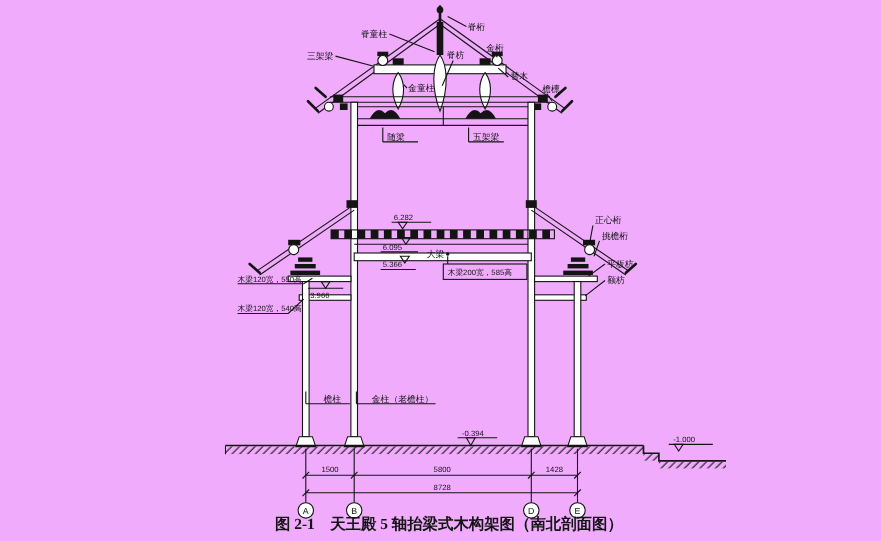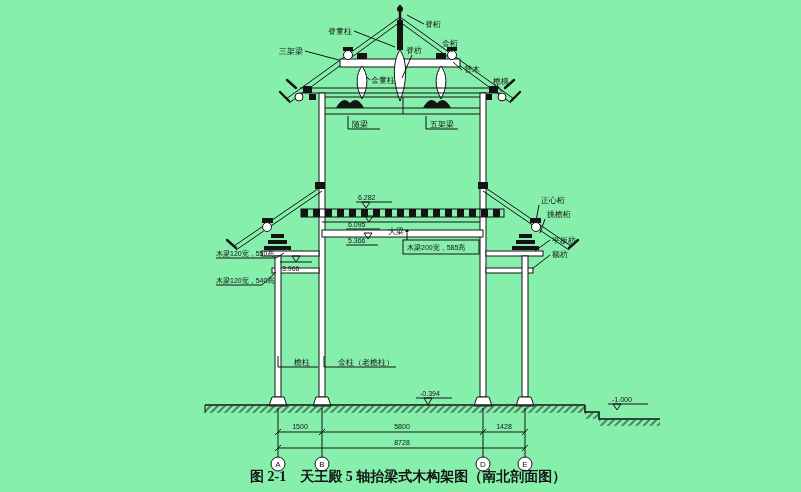--- a/index.html
+++ b/index.html
@@ -1,16 +1,16 @@
 <!DOCTYPE html>
 <html><head>
 <meta charset="utf-8">
 <style>
   html,body{margin:0;padding:0;background:#ffffff;}
-  .page{position:relative;width:801px;height:492px;background:#86efac;overflow:hidden;
+  .page{position:relative;width:801px;height:492px;background:#f0abfc;overflow:hidden;
         font-family:"Liberation Sans",sans-serif;}
   svg{display:block;}
   .ln{stroke:#141414;stroke-width:1;fill:none;}
   .ln15{stroke:#141414;stroke-width:1.5;fill:none;}
   .thick{stroke:#141414;stroke-width:2.4;fill:none;stroke-linecap:round;}
   .fillb{fill:#141414;stroke:none;}
   .wh{fill:#ffffff;stroke:#141414;stroke-width:1;}
   text{fill:#141414;stroke:none;font-family:"Liberation Sans",sans-serif;}
   .lbl{font-size:8px;}
   .num{font-size:7px;}

